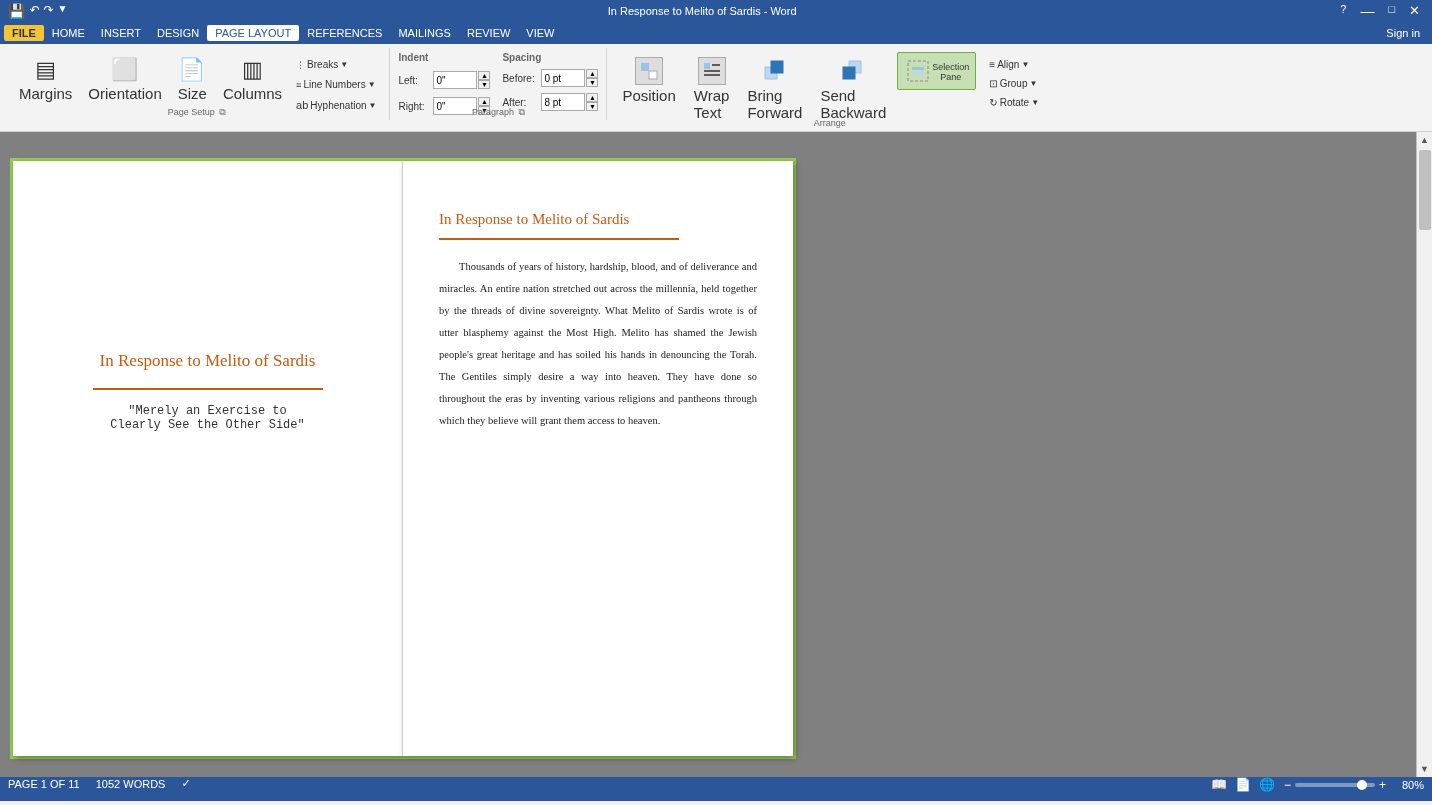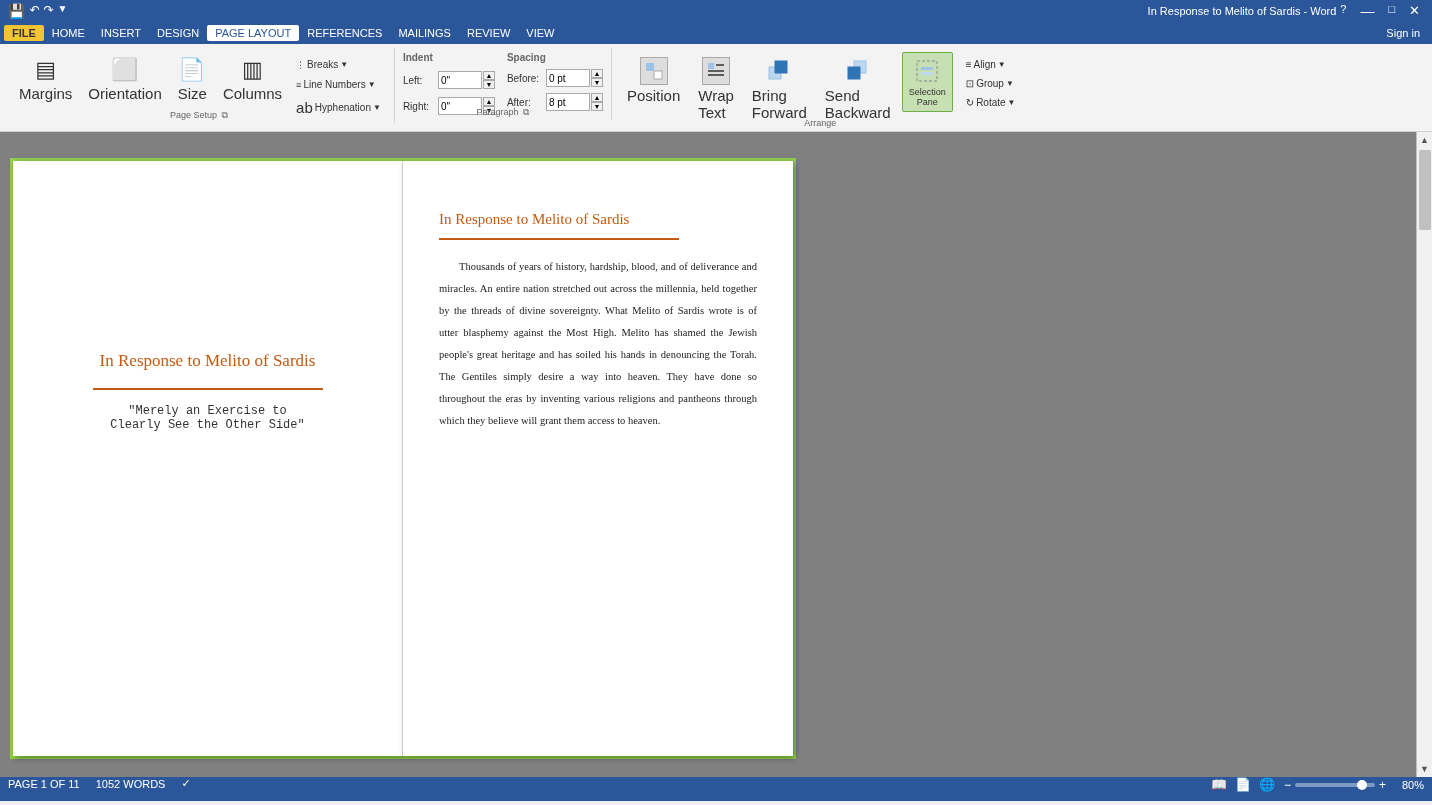--- a/index.html
+++ b/index.html
@@ -8,21 +8,21 @@
     
     .title-bar {
       height: 22px;
       background: #2b579a;
       display: flex;
       align-items: center;
       justify-content: space-between;
       padding: 0 8px;
       color: white;
     }
-    .title-bar-title { font-size: 11px; flex: 1; text-align: right; }
+    .title-bar-title { font-size: 11px; flex: 1; text-align: center; }
     .title-bar-controls { display: flex; gap: 6px; }
 
     
     .menu-bar {
       height: 22px;
       background: #2b579a;
       display: flex;
       align-items: center;
       padding: 0 4px;
     }
@@ -110,21 +110,21 @@
       border-radius: 2px;
       font-size: 10px;
       color: #333;
       white-space: nowrap;
     }
     .small-btn .arrow { font-size: 8px; }
 
     
     .selection-pane-btn {
       display: flex;
-      flex-direction: column;
+      flex-direction: row;
       align-items: center;
       padding: 4px 6px;
       cursor: pointer;
       border-radius: 2px;
       background: #c6e0b4;
       border: 1px solid #70ad47;
       color: #333;
     }
     .selection-pane-btn .label { font-size: 9px; margin-top: 2px; text-align: center; }
 
@@ -245,21 +245,21 @@
             <span style="font-size:9px;">⋮</span>
             <span>Breaks</span>
             <span class="arrow">▼</span>
           </div>
           <div class="small-btn">
             <span style="font-size:9px;">≡</span>
             <span>Line Numbers</span>
             <span class="arrow">▼</span>
           </div>
           <div class="small-btn">
-            <span style="font-size:15px;">ab</span>
+            <span style="font-size:11px;">ab</span>
             <span>Hyphenation</span>
             <span class="arrow">▼</span>
           </div>
         </div>
       </div>
       <div class="ribbon-group-label">
         Page Setup
         <span style="cursor:pointer; margin-left:2px;">⧉</span>
       </div>
     </div>

